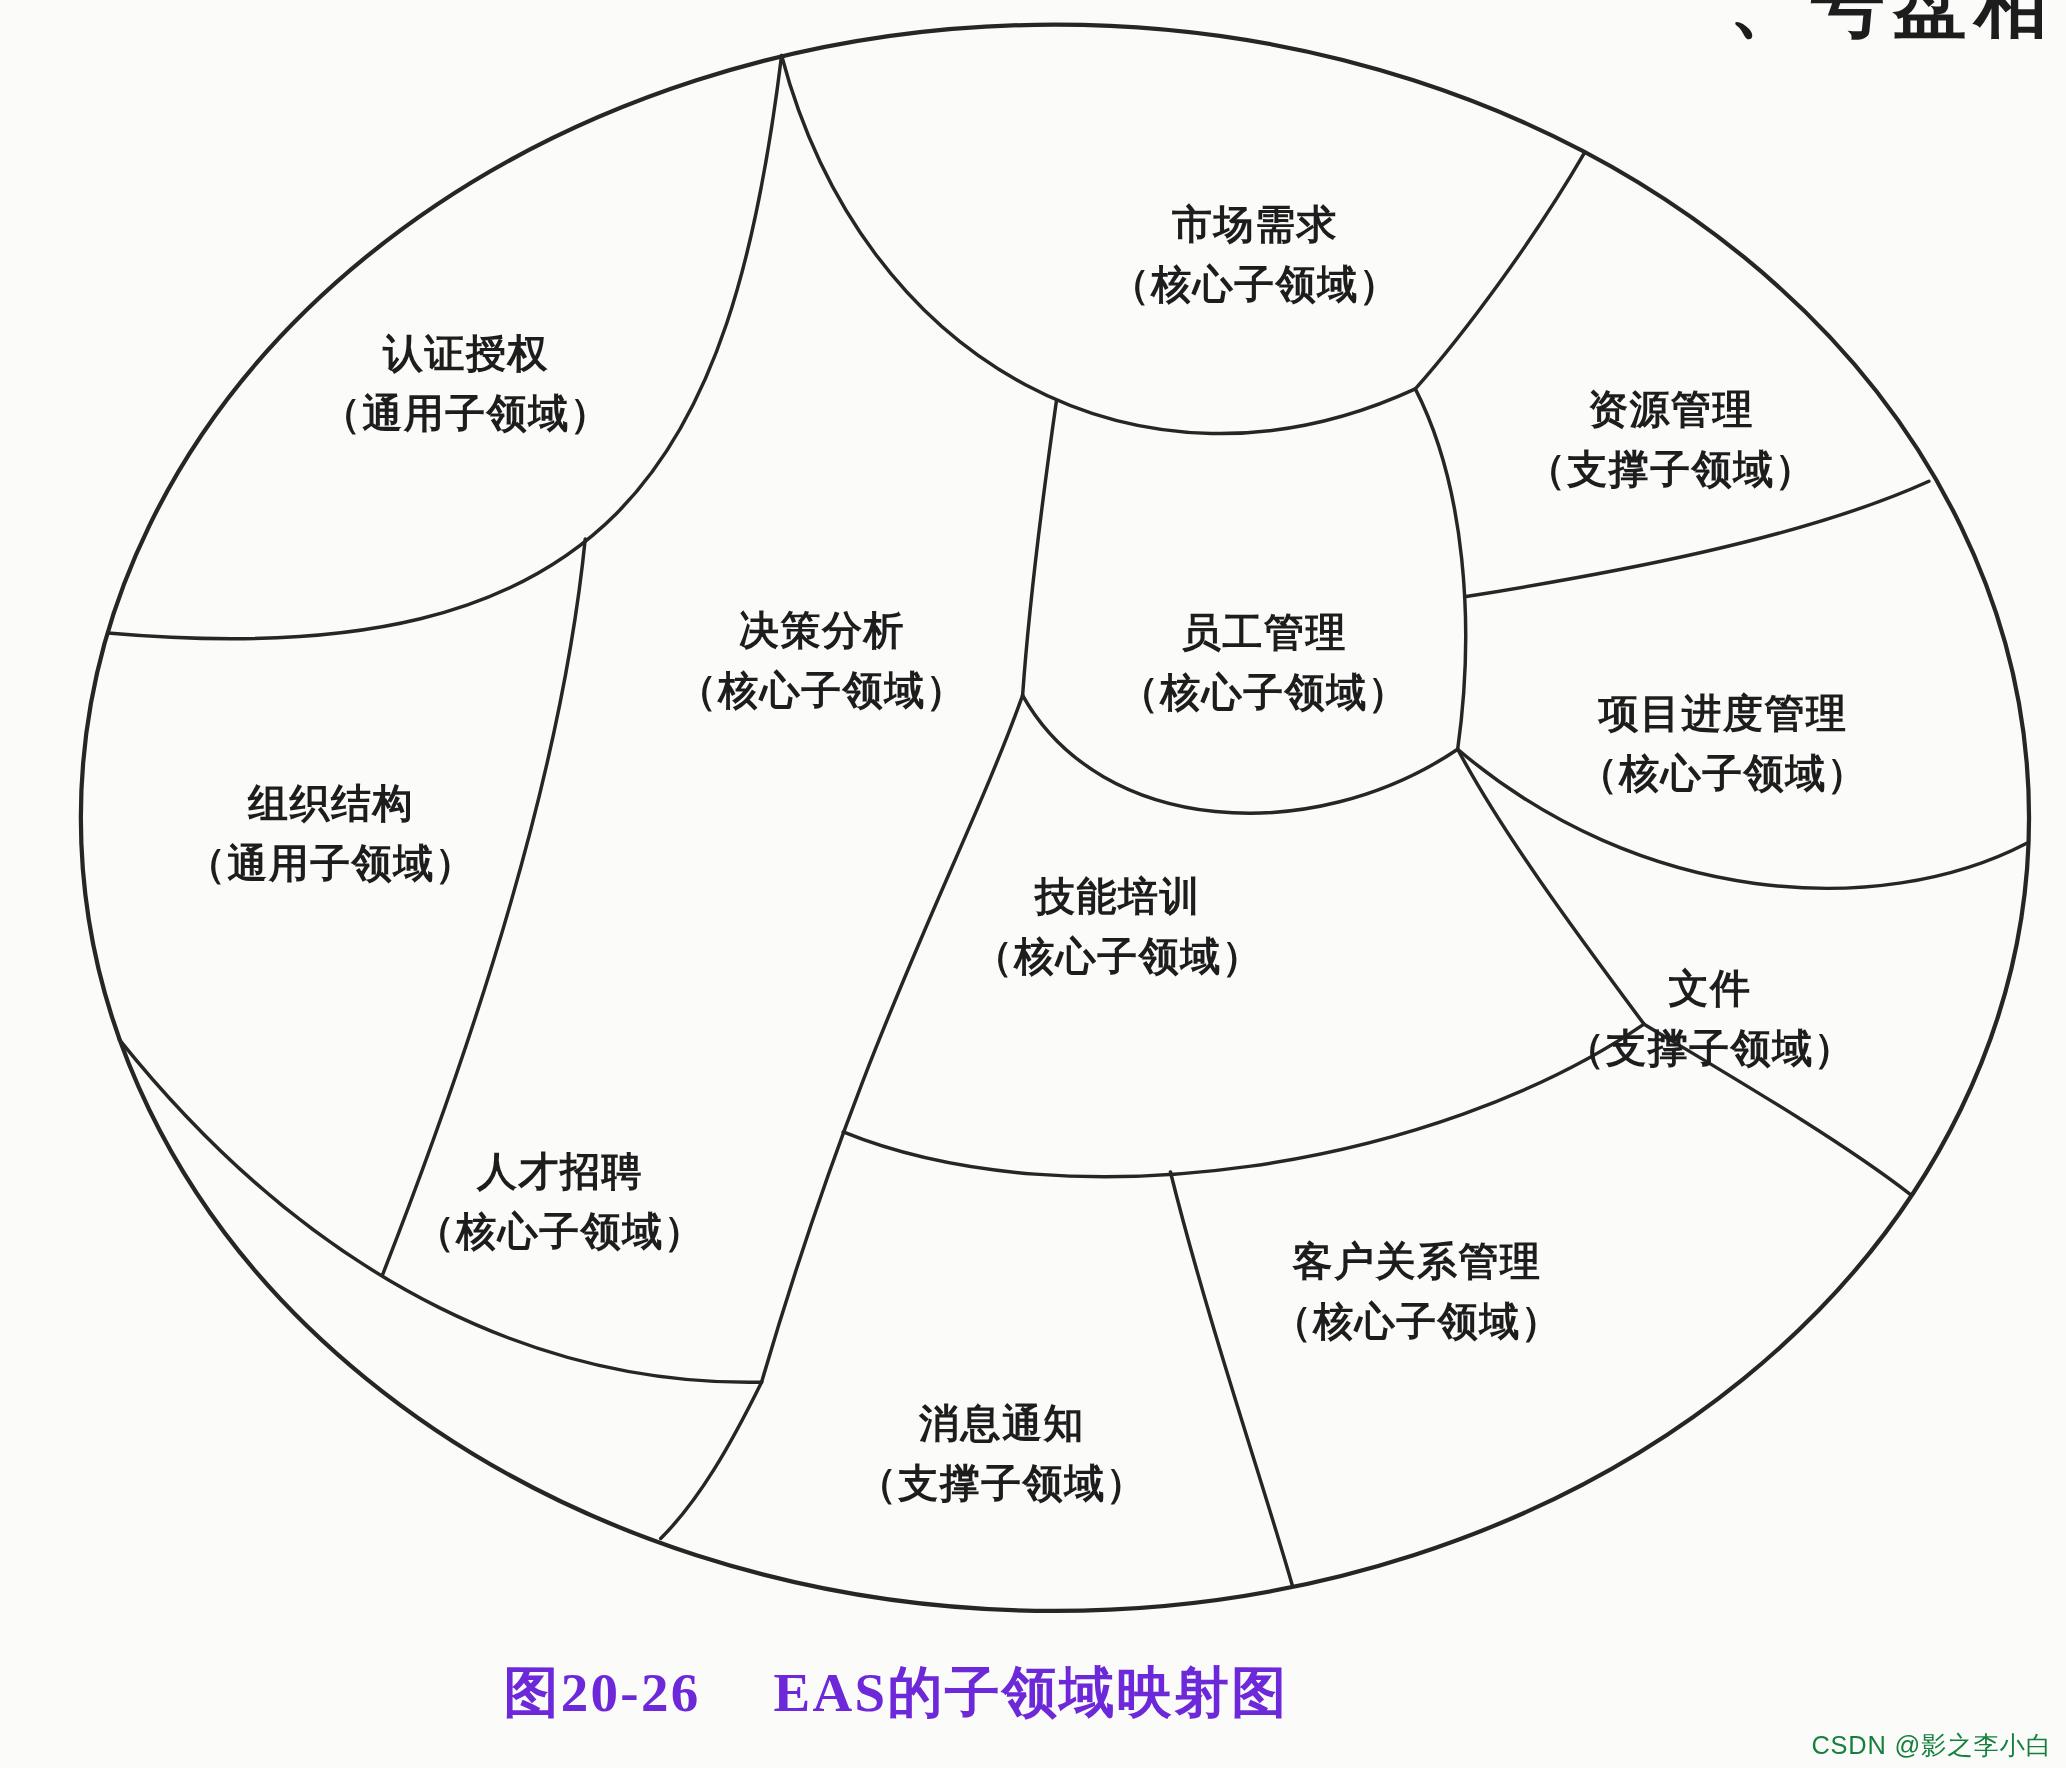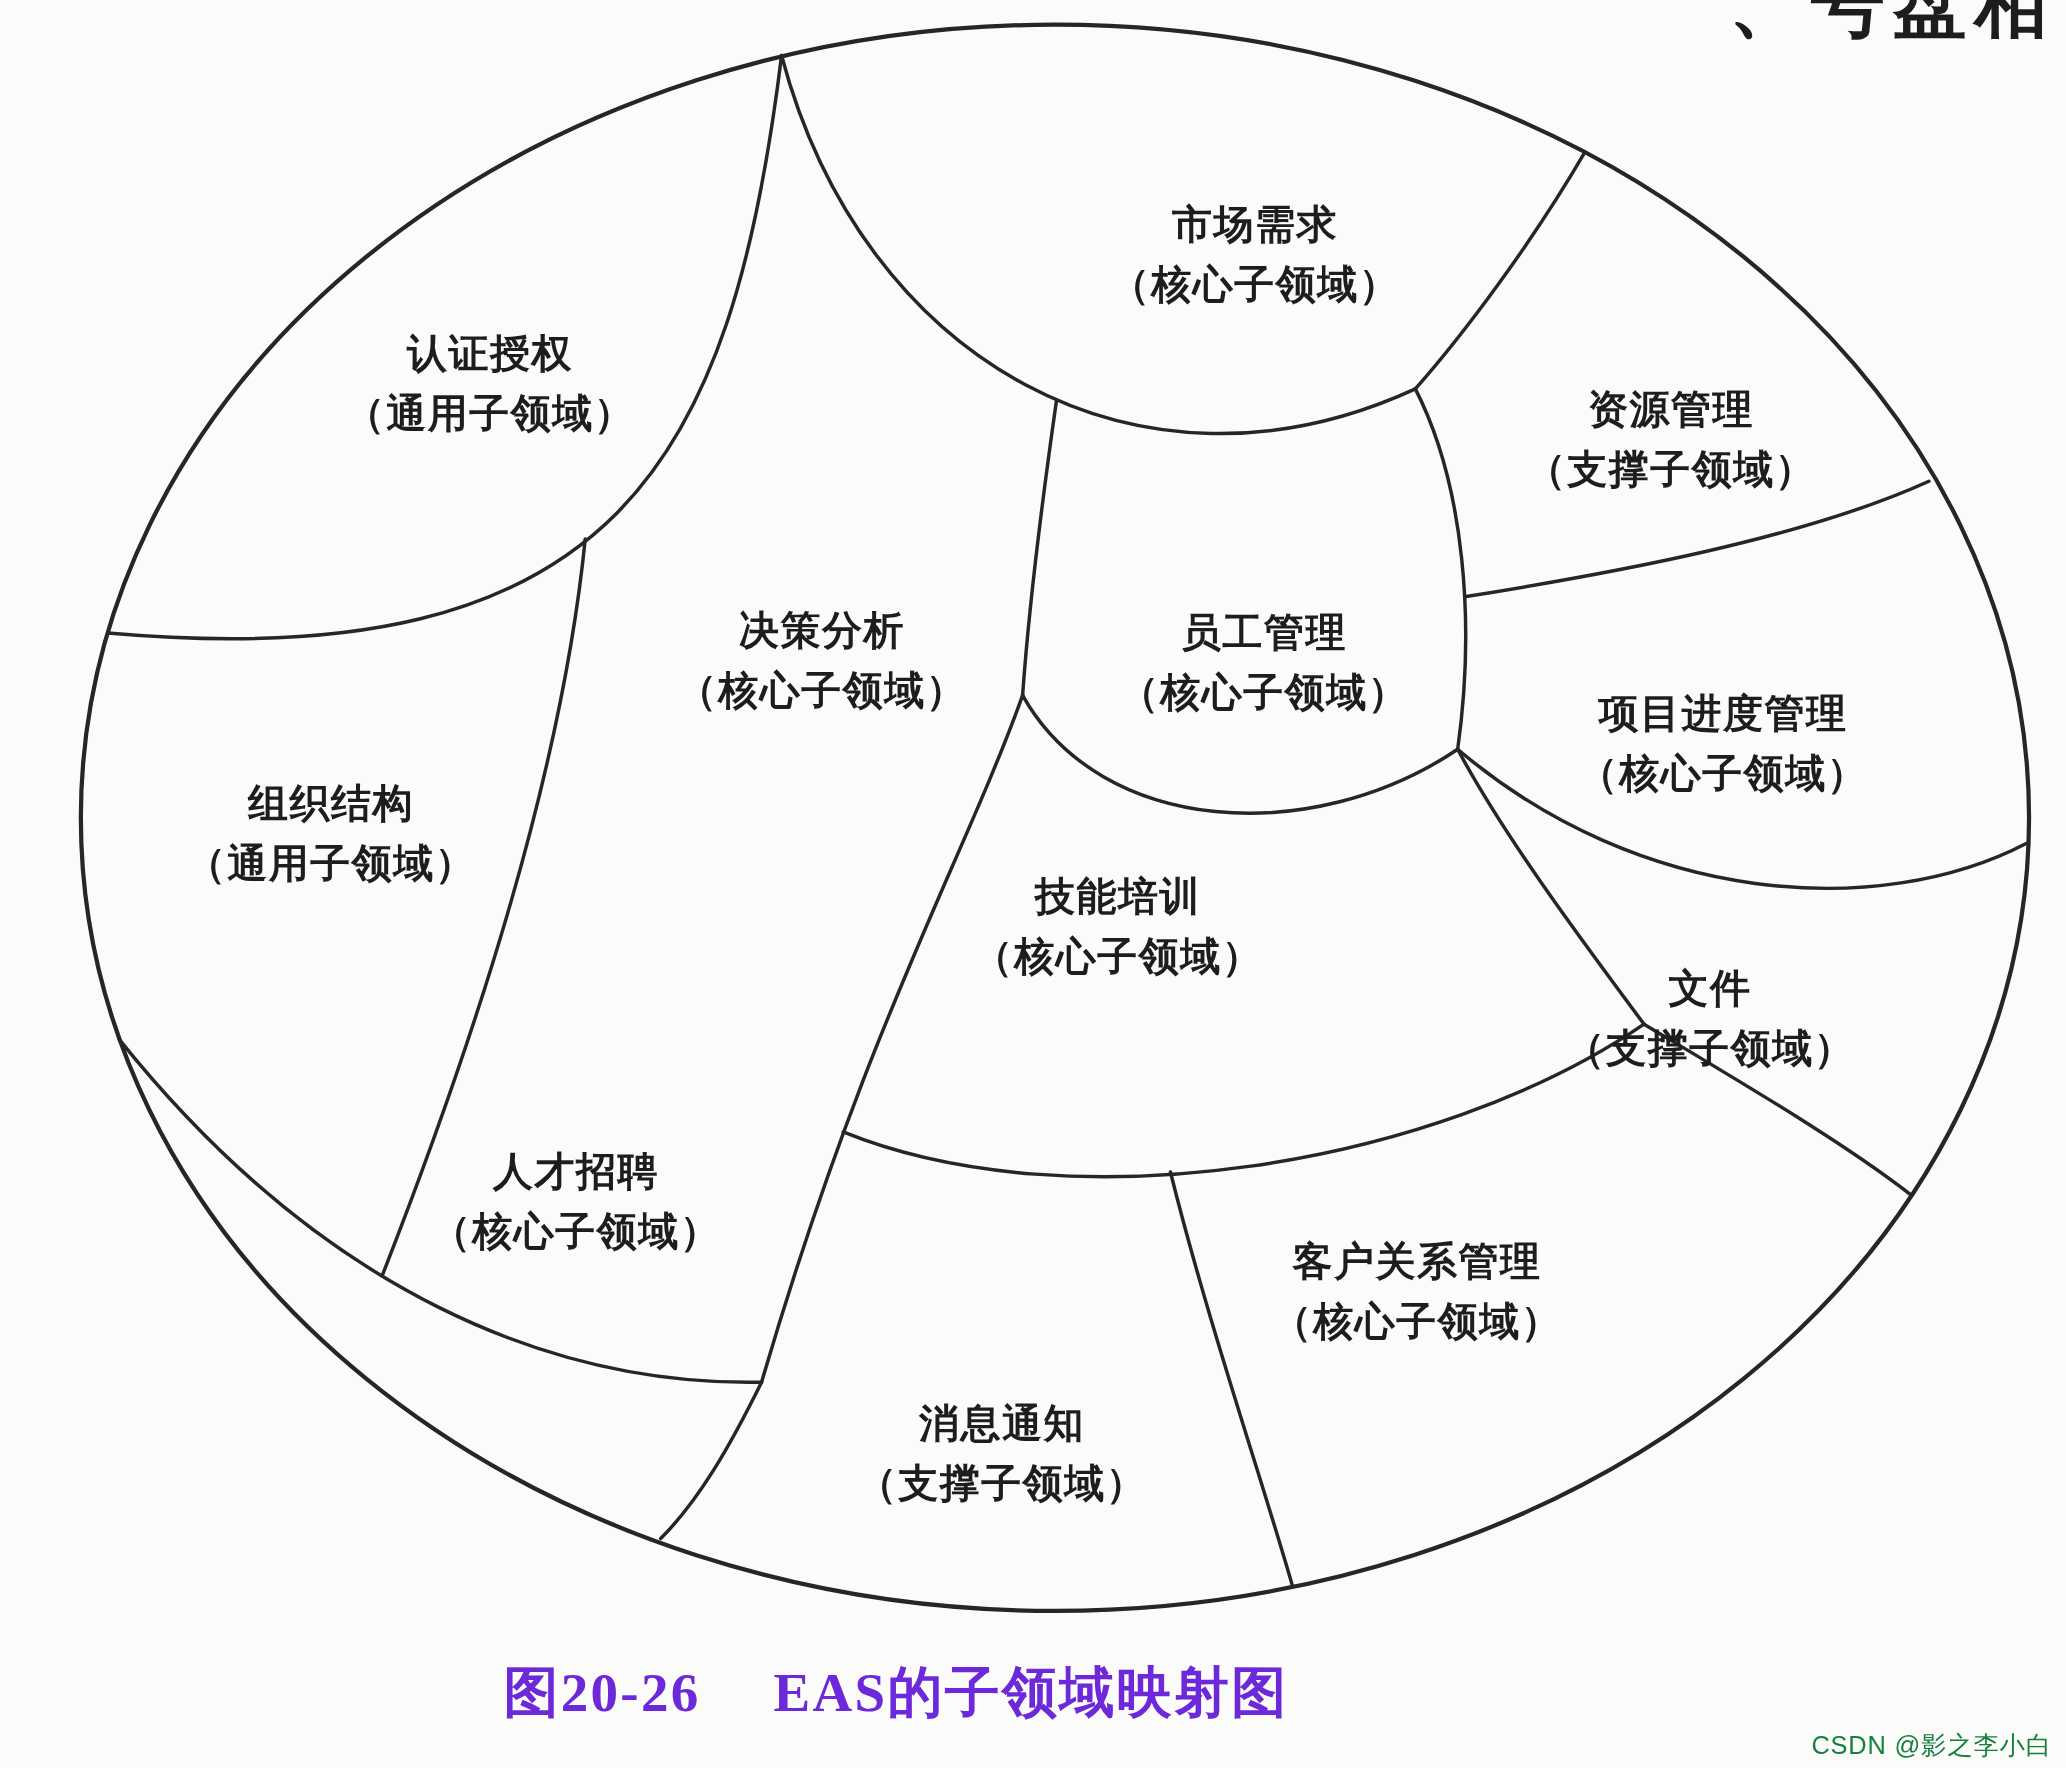--- a/index.html
+++ b/index.html
@@ -83,21 +83,21 @@
       <path stroke-width="4.5" d="M 155,1350 C 420,1680 720,1800 989,1795"></path>
       <path stroke-width="4.5" d="M 760,700 C 730,1000 620,1340 497,1655"></path>
     </g>
   </svg>
 
   <div class="region-label" style="left:1255px;top:254px;">
     <span>市场需求</span>
     <span class="sub">（核心子领域）</span>
   </div>
 
-  <div class="region-label" style="left:490px;top:383px;">
+  <div class="region-label" style="left:466px;top:383px;">
     <span>认证授权</span>
     <span class="sub">（通用子领域）</span>
   </div>
 
   <div class="region-label" style="left:1671px;top:439px;">
     <span>资源管理</span>
     <span class="sub">（支撑子领域）</span>
   </div>
 
   <div class="region-label" style="left:822px;top:660px;">
@@ -123,21 +123,21 @@
   <div class="region-label" style="left:1118px;top:926px;">
     <span>技能培训</span>
     <span class="sub">（核心子领域）</span>
   </div>
 
   <div class="region-label" style="left:1710px;top:1018px;">
     <span>文件</span>
     <span class="sub">（支撑子领域）</span>
   </div>
 
-  <div class="region-label" style="left:576px;top:1201px;">
+  <div class="region-label" style="left:560px;top:1201px;">
     <span>人才招聘</span>
     <span class="sub">（核心子领域）</span>
   </div>
 
   <div class="region-label" style="left:1417px;top:1291px;">
     <span>客户关系管理</span>
     <span class="sub">（核心子领域）</span>
   </div>
 
   <div class="region-label" style="left:970px;top:1453px;margin-left:32px;">

